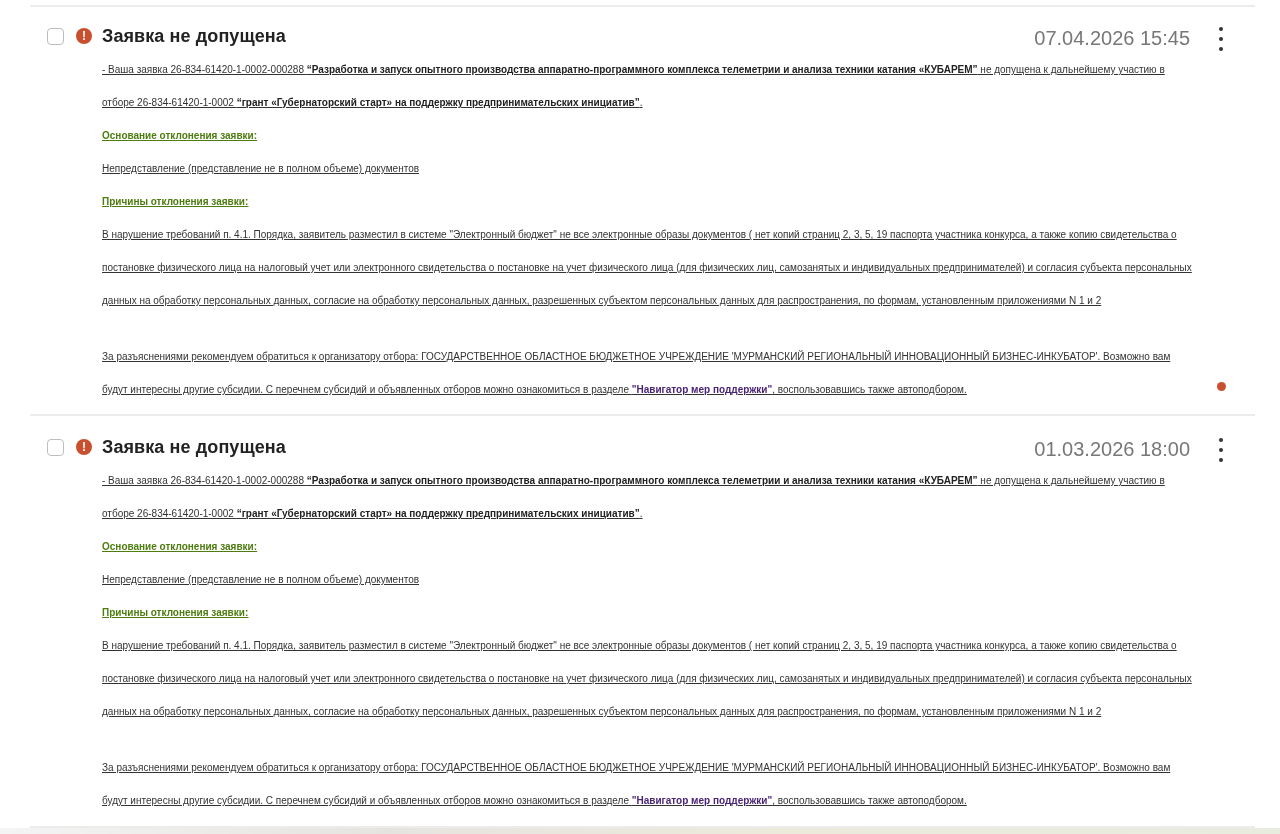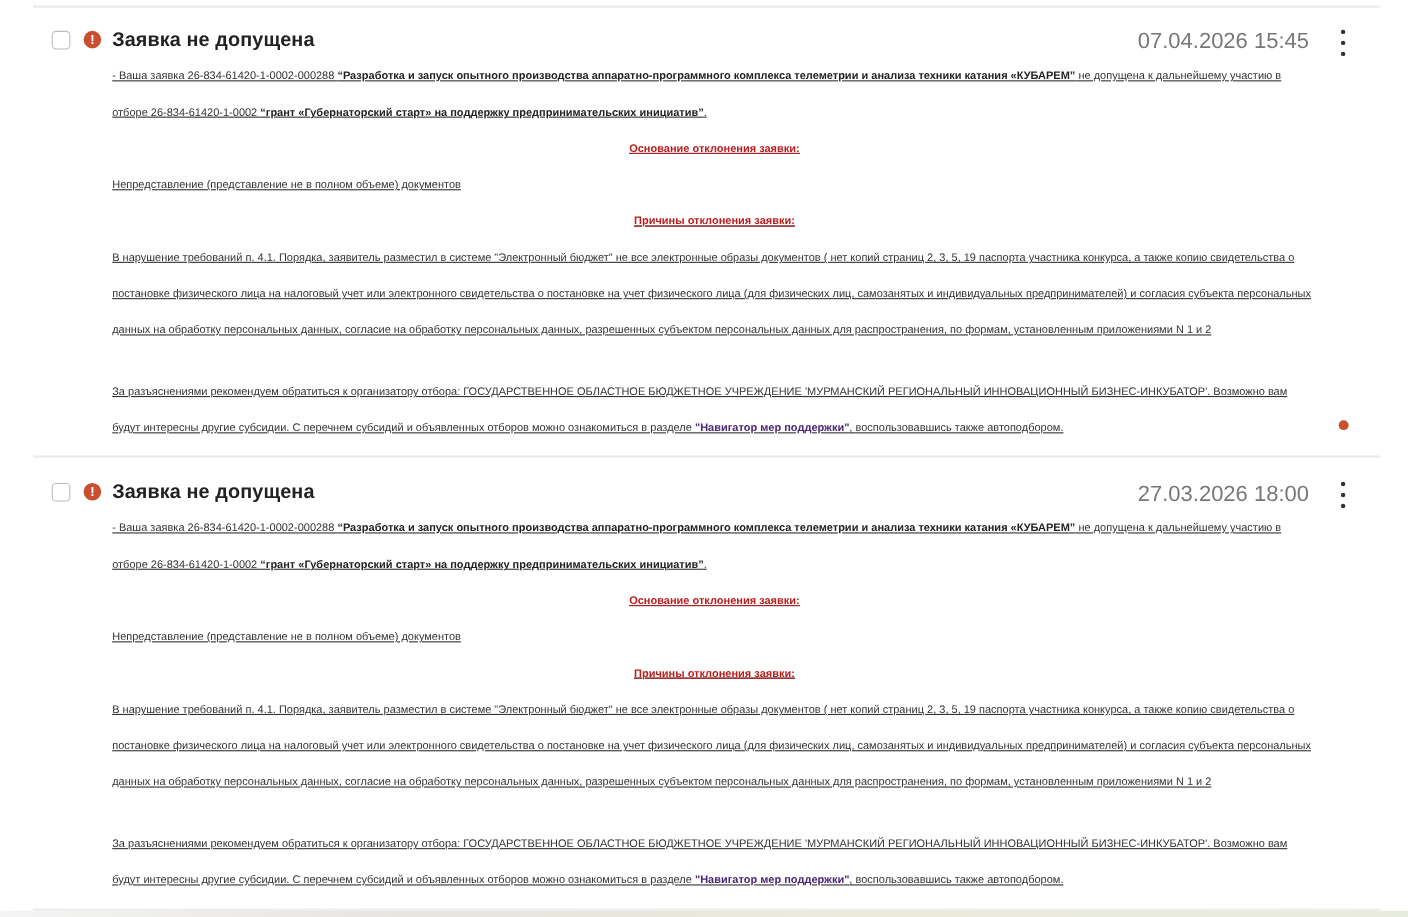--- a/index.html
+++ b/index.html
@@ -33,21 +33,21 @@
     position:absolute; left:1214px; width:14px; height:24px;
     display:flex; flex-direction:column; align-items:center; justify-content:space-between;
   }
   .kebab span { display:block; width:4px; height:4px; border-radius:50%; background:#333; }
   .body {
     position:absolute; left:102px; width:1095px;
     font-size:10px; line-height:33px; color:#333;text-decoration:underline;
   }
   .body b { color:#222; }
   .body p { margin:0; }
-  .section-label { font-weight:bold; text-decoration:underline; color:#b91c1c;text-align:center; }
+  .section-label { font-weight:bold; text-decoration:underline; color:#4d7c0f; }
   .gap { height:23px; }
   .link { color:#4a2477; font-weight:bold; text-decoration:none; }
   .unread-dot {
     position:absolute; left:1217px; width:9px; height:9px; border-radius:50%;
     background:#c8502f;
   }
   .footer-strip {
     position:absolute; left:0; top:828px; width:1280px; height:6px;
     background:linear-gradient(90deg,#f4f4f4 0%, #e6e4df 30%, #ebeadb 60%, #e8ecdf 100%);
   }
@@ -85,21 +85,21 @@
     </div>
     <div class="unread-dot" style="top:382px;"></div>
   </div>
 
   <div class="divider" style="top:414px;"></div>
 
   <div class="card" style="top:411px;">
     <div class="checkbox" style="top:28px;"></div>
     <div class="alert-icon" style="top:28px;">!</div>
     <div class="title" style="top:26px;">Заявка не допущена</div>
-    <div class="date" style="top:27px;">27.03.2026 18:00</div>
+    <div class="date" style="top:27px;">01.03.2026 18:00</div>
     <div class="kebab" style="top:27px;">
         <span></span>
         <span></span>
         <span></span>
       </div>
 
     <div class="body" style="top:53px;">
       <p>
         <span>- Ваша заявка 26-834-61420-1-0002-000288 </span><b>“Разработка и запуск опытного производства аппаратно-программного комплекса телеметрии и анализа техники катания «КУБАРЕМ”</b><span> не допущена к дальнейшему участию в отборе 26-834-61420-1-0002 </span><b>“грант «Губернаторский старт» на поддержку предпринимательских инициатив”</b><span>.</span>
       </p>

